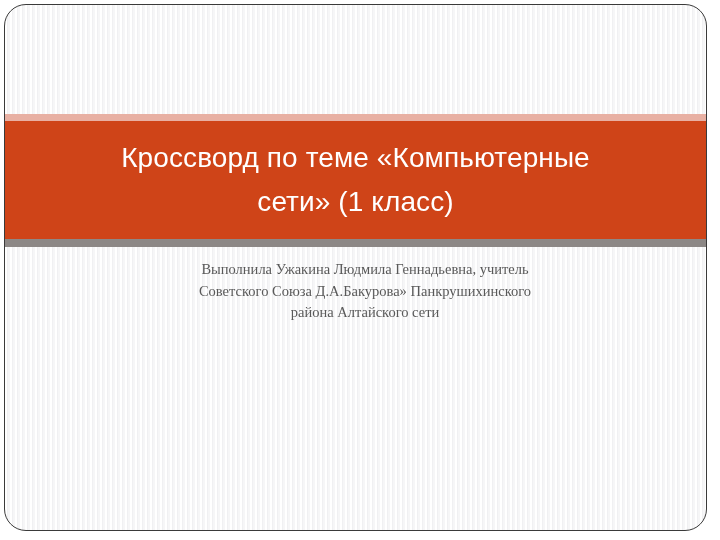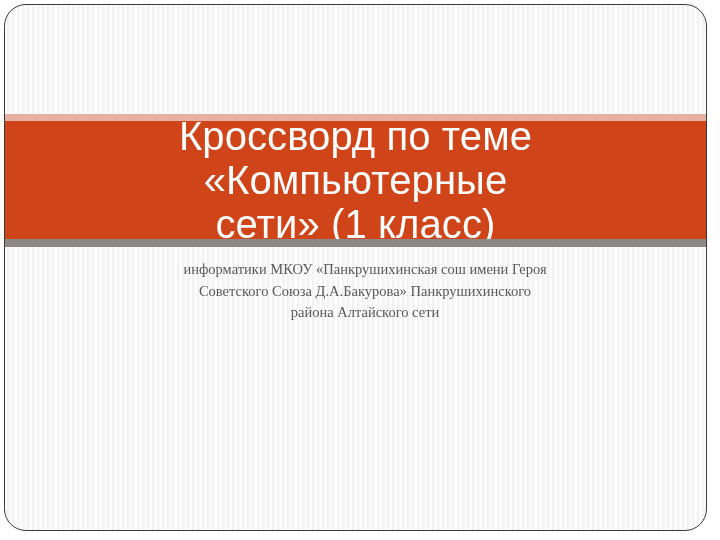--- a/index.html
+++ b/index.html
@@ -71,21 +71,21 @@
   .title-band-inner {
     width: 640px;
     text-align: center;
   }
 
   .slide-title {
     margin: 0;
     color: #ffffff;
     font-family: "Liberation Sans", sans-serif;
     font-weight: 400;
-    font-size: 40px;
+    font-size: 28px;
     line-height: 44px;
     letter-spacing: 0.1px;
   }
 
   .title-strip-bottom {
     position: absolute;
     left: 0;
     top: 234px;
     width: 100%;
     height: 8px;
@@ -121,19 +121,19 @@
     <div class="title-band">
       <div class="title-band-inner">
         <div class="slide-title">Кроссворд по теме «Компьютерные</div>
         <div class="slide-title">сети» (1 класс)</div>
       </div>
     </div>
 
     <div class="title-strip-bottom"></div>
 
     <div class="subtitle-block">
-      <div class="subtitle-line">информатики МКОУ «Панкрушихинская сош имени Героя</div>
+      <div class="subtitle-line">Выполнила Ужакина Людмила Геннадьевна, учитель</div>
       <div class="subtitle-line">Советского Союза Д.А.Бакурова» Панкрушихинского</div>
       <div class="subtitle-line">района Алтайского сети</div>
     </div>
 
   </div>
 </div>
 
 </body></html>

